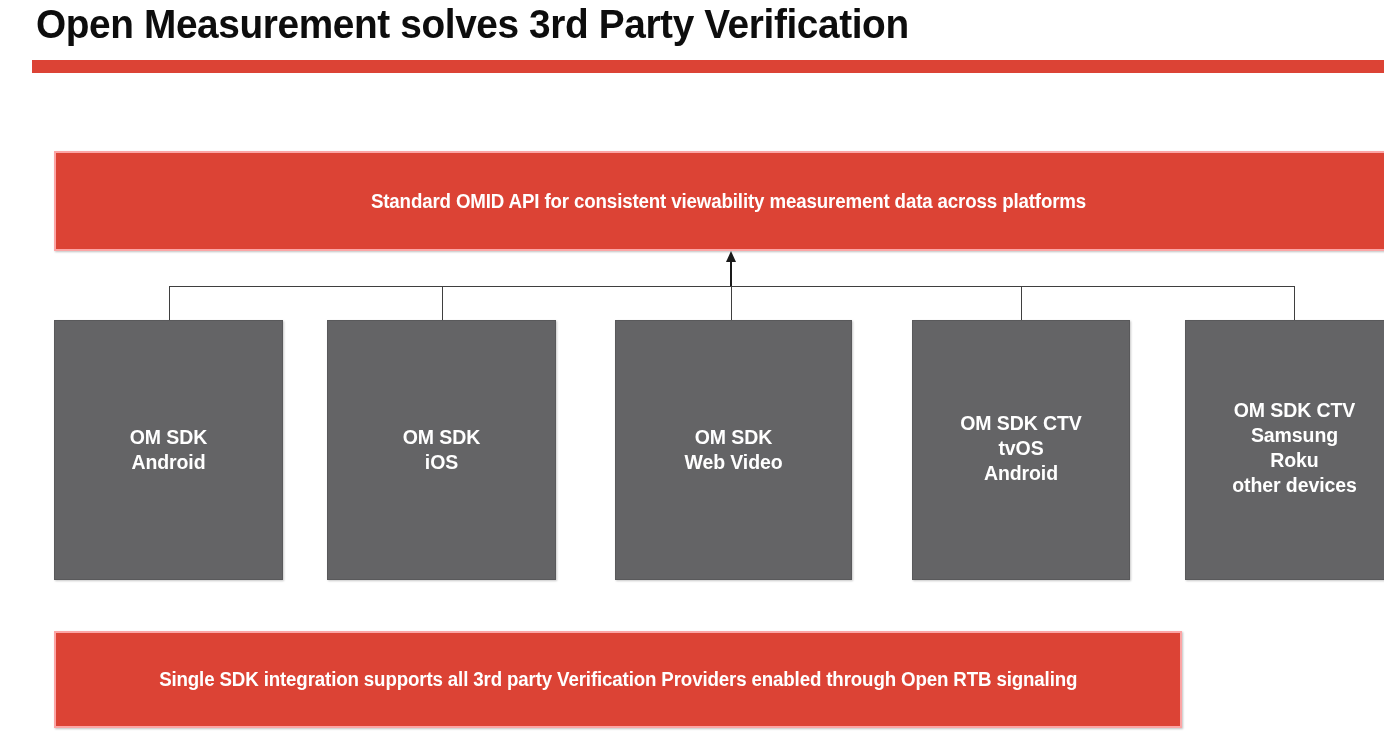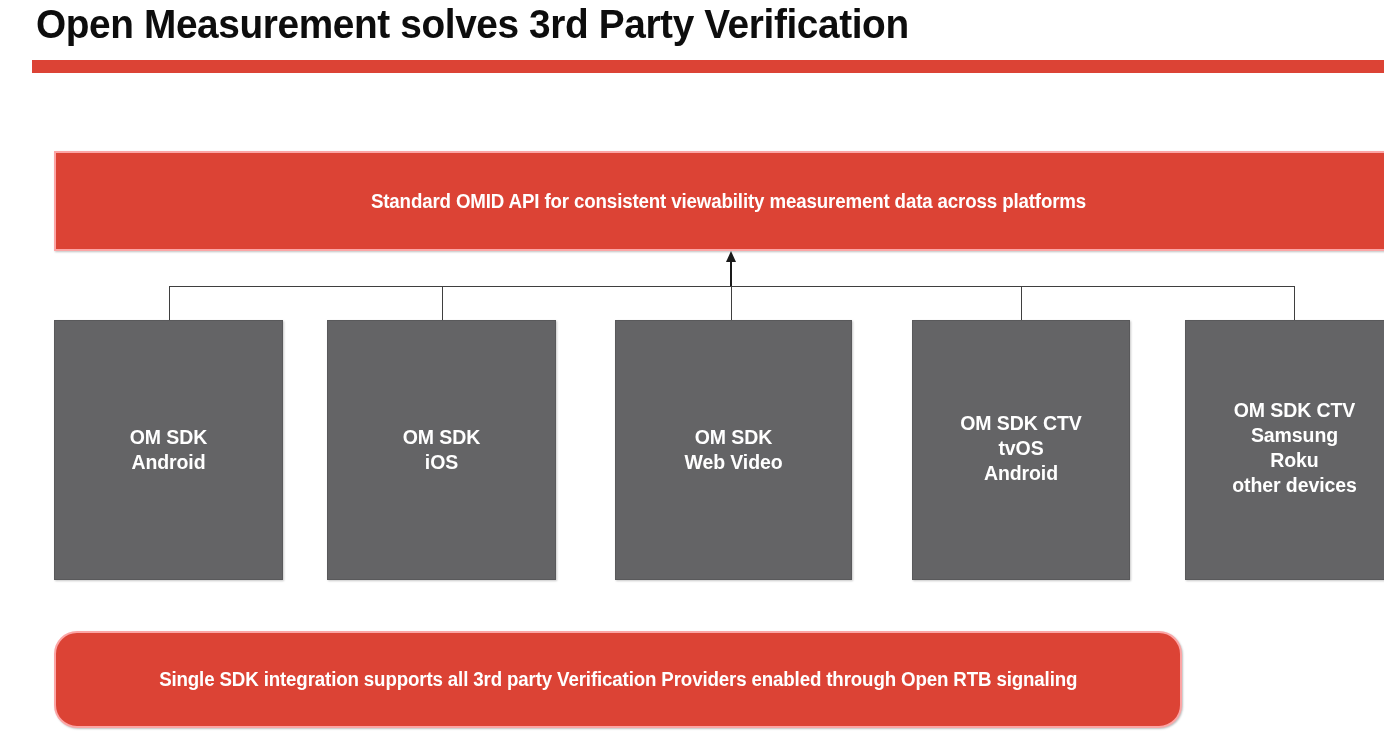--- a/index.html
+++ b/index.html
@@ -74,21 +74,20 @@
     left: 22px;
     top: 151px;
     width: 1350px;
     height: 100px;
   }
   #banner-bottom {
     left: 22px;
     top: 631px;
     width: 1128px;
     height: 97px;
-    border-radius: 23px;
   }
 
   
   .conn-h {
     position: absolute;
     background: #3f3f3f;
     height: 1px;
   }
   .conn-v {
     position: absolute;

